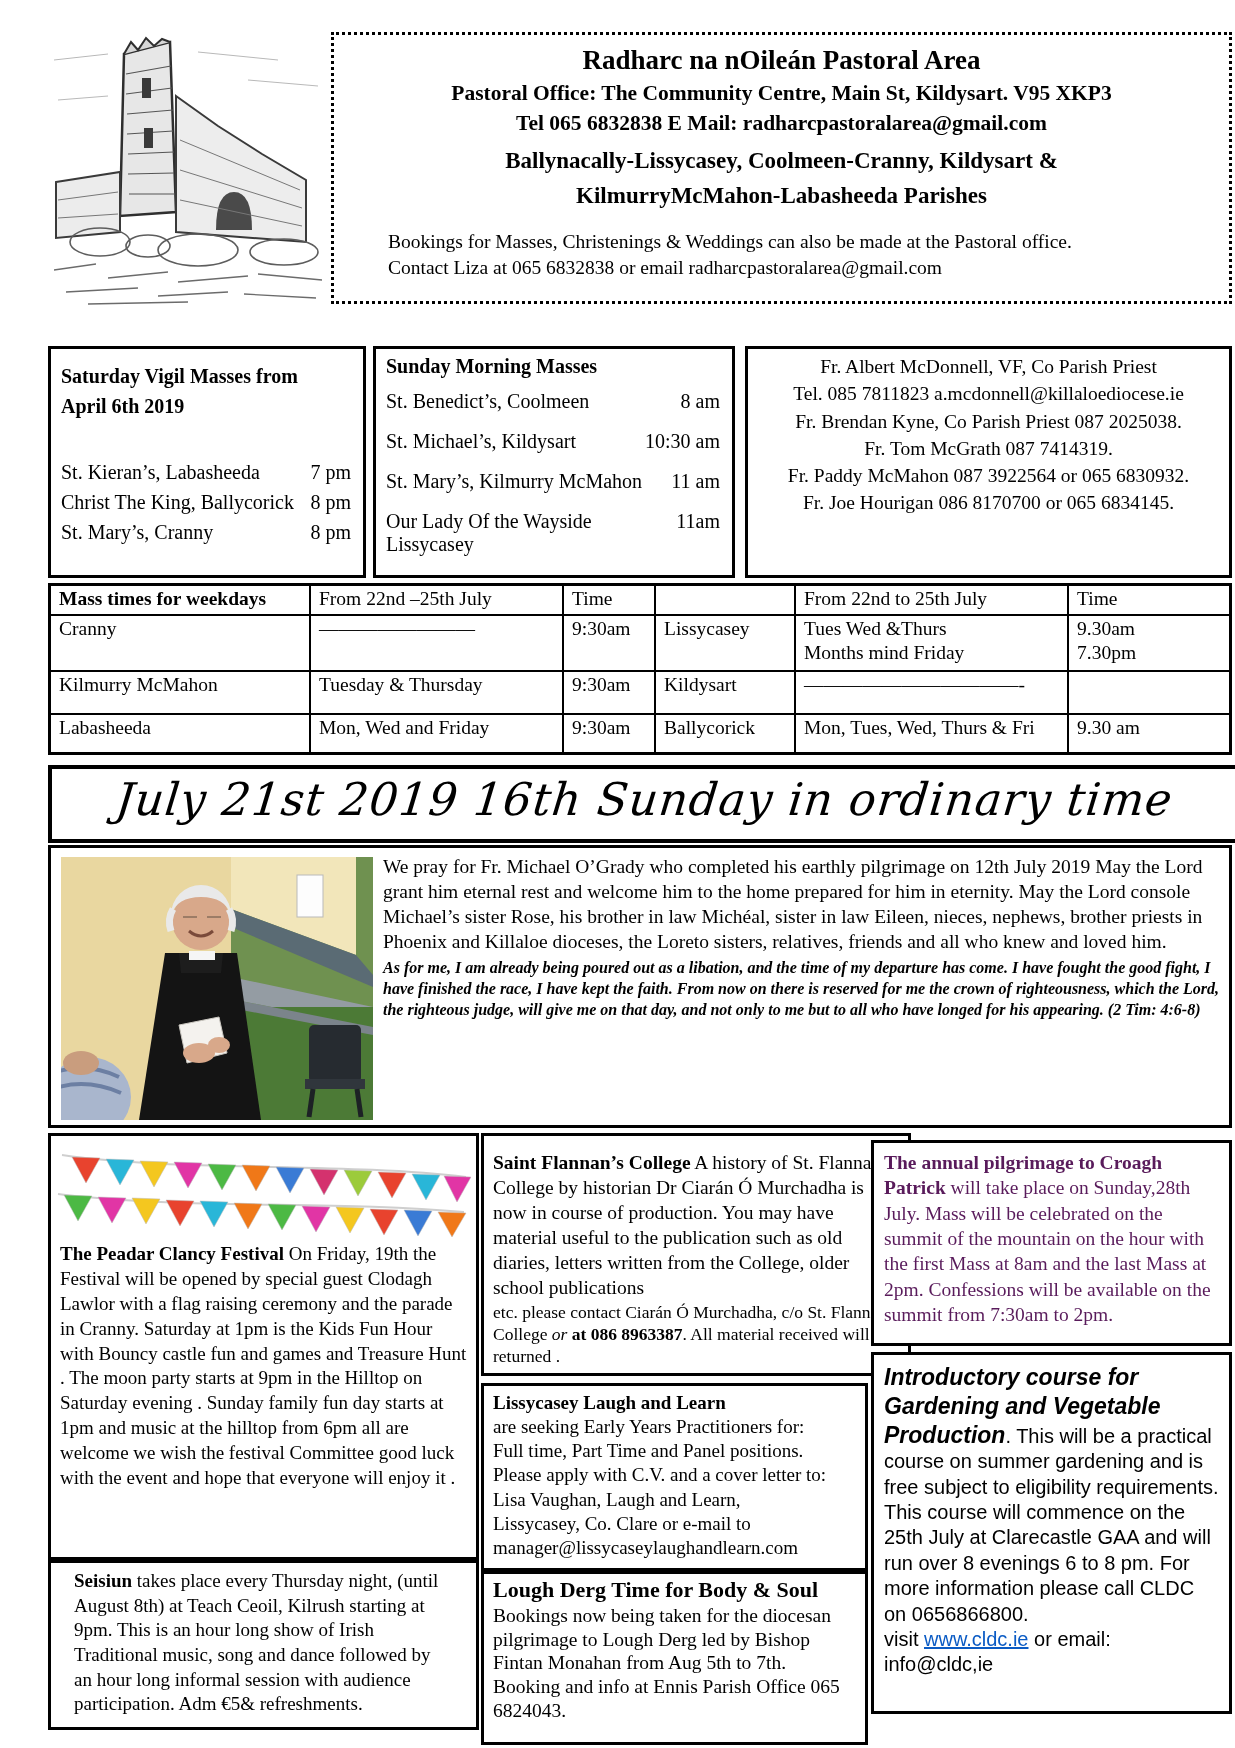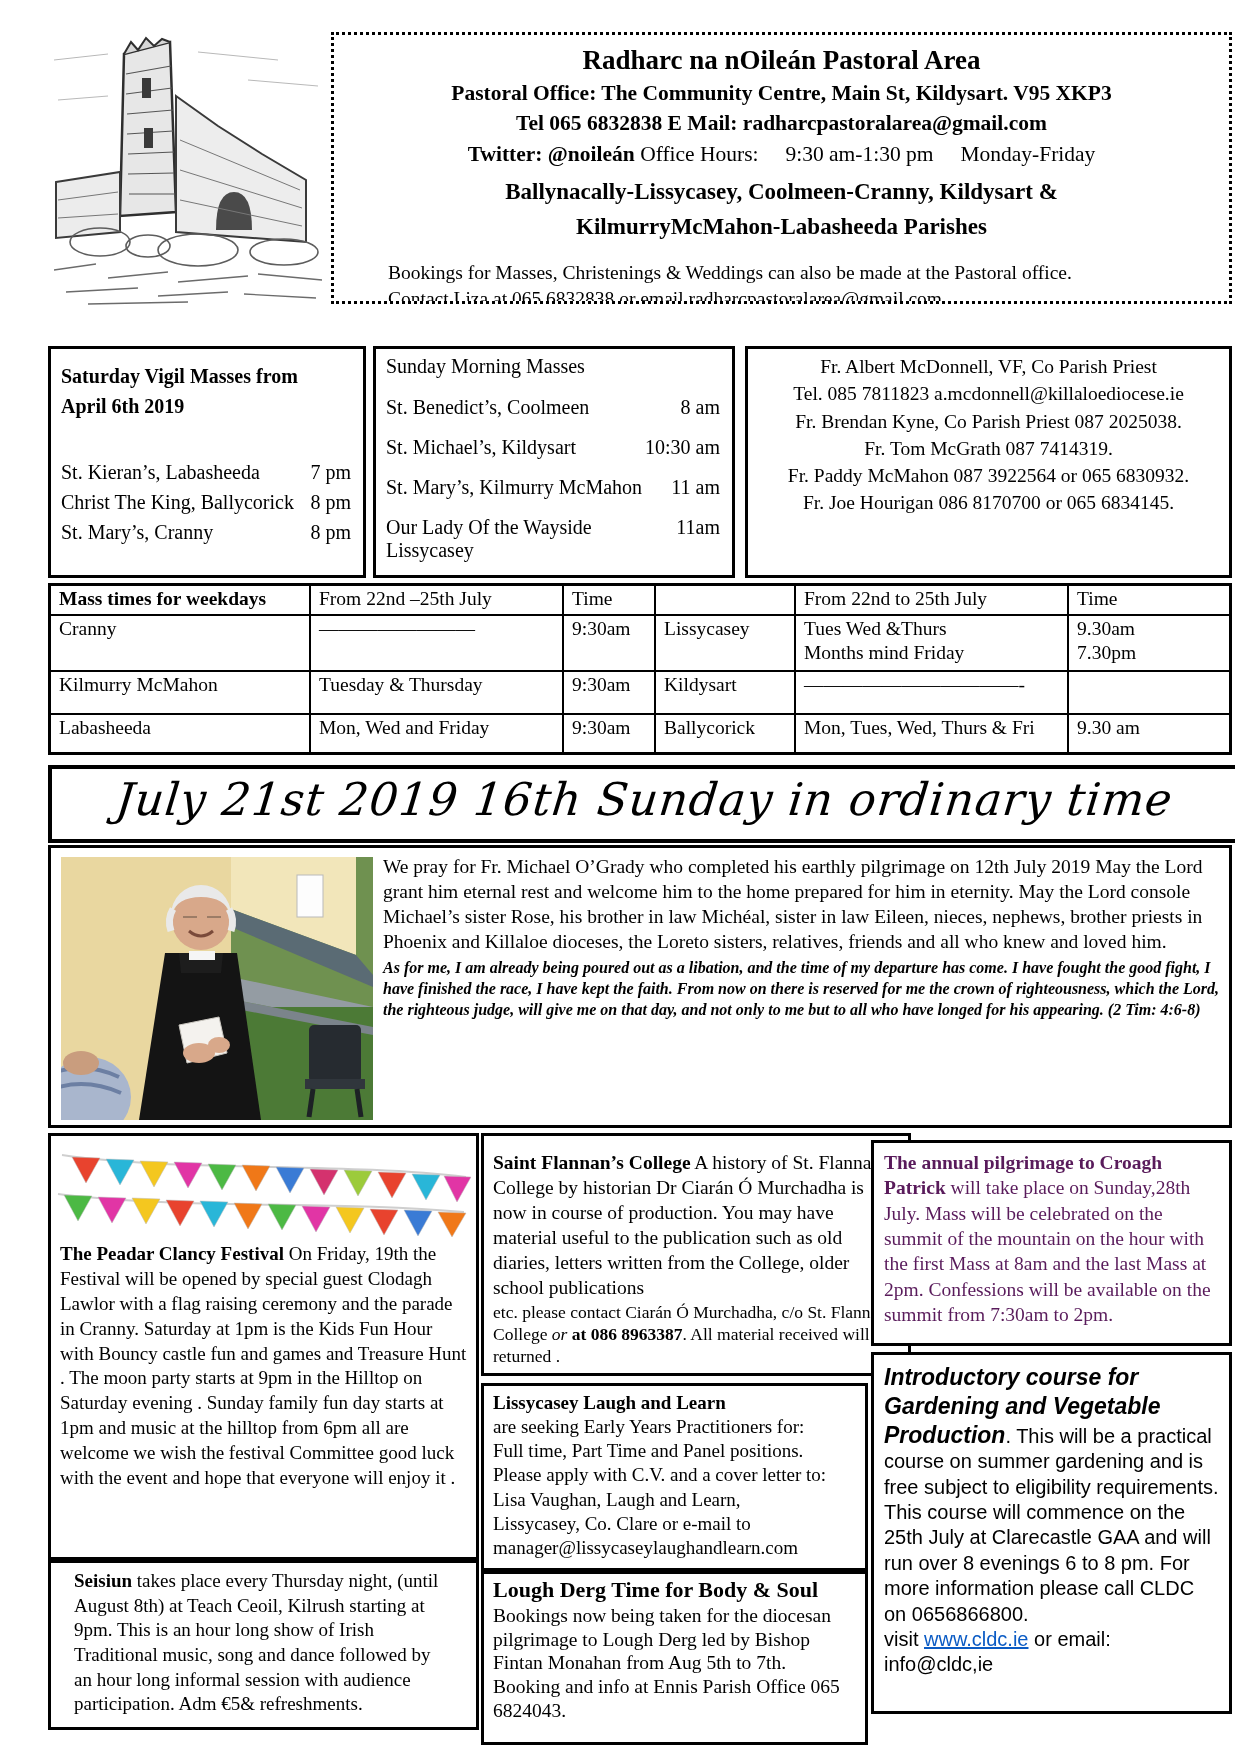--- a/index.html
+++ b/index.html
@@ -18,21 +18,21 @@
   .hdr-tw{font-size:21.5px;margin-top:6px;}
   .hdr-parish{font-size:23px;font-weight:bold;margin-top:8px;line-height:1.5;}
   .hdr-book{font-size:19.5px;text-align:left;padding-left:46px;margin-top:16px;line-height:1.35;}
 
   
   .vigil{left:48px;top:346px;width:318px;height:232px;padding:12px 10px;font-size:20px;}
   .vigil .ttl{font-weight:bold;line-height:1.5;}
   .vigil .rows{margin-top:40px;}
   .mrow{display:flex;justify-content:space-between;align-items:flex-start;margin-bottom:7px;padding-right:2px;}
   .sunday{left:373px;top:346px;width:362px;height:232px;padding:6px 10px;font-size:20px;}
-  .sunday .ttl{font-weight:normal;margin-bottom:18px;}
+  .sunday .ttl{font-weight:bold;margin-bottom:12px;}
   .sunday .mrow{margin-bottom:17px;}
   .priests{left:745px;top:346px;width:487px;height:232px;padding:4px 6px;text-align:center;
            font-size:19.5px;line-height:1.4;}
 
   
   .wtable{left:48px;top:583px;width:1184px;height:172px;display:grid;
           grid-template-columns:260px 253px 92px 140px 273px 1fr;
           grid-template-rows:30px 56px 43px 43px;font-size:19.5px;}
   .wcell{border-right:2px solid #000;border-bottom:2px solid #000;padding:1px 8px;line-height:1.22;overflow:hidden;}
   .wcell.cl{border-right:none;}
@@ -130,21 +130,20 @@
         <line x1="196" y1="264" x2="268" y2="268"></line>
           <line x1="40" y1="274" x2="140" y2="272"></line>
       </g>
     </svg>
   </div>
 
   <div class="box hdr">
     <div class="hdr-title">Radharc na nOileán Pastoral Area</div>
     <div class="hdr-l1">Pastoral Office: The Community Centre, Main St, Kildysart. V95 XKP3</div>
     <div class="hdr-l2">Tel 065 6832838  E Mail: radharcpastoralarea@gmail.com</div>
-    <div class="hdr-tw"><b>Twitter: @noileán</b><span> Office Hours:&nbsp;&nbsp;&nbsp;&nbsp; 9:30 am-1:30 pm&nbsp;&nbsp;&nbsp;&nbsp; Monday-Friday</span></div>
     <div class="hdr-parish">
       <div>Ballynacally-Lissycasey, Coolmeen-Cranny, Kildysart &amp;</div>
       <div>KilmurryMcMahon-Labasheeda Parishes</div>
     </div>
     <div class="hdr-book prelines">Bookings for Masses, Christenings &amp; Weddings can also be made at the Pastoral office.
 Contact Liza at 065 6832838 or email radharcpastoralarea@gmail.com</div>
   </div>
 
   <div class="box vigil">
     <div class="ttl prelines">Saturday Vigil Masses  from

